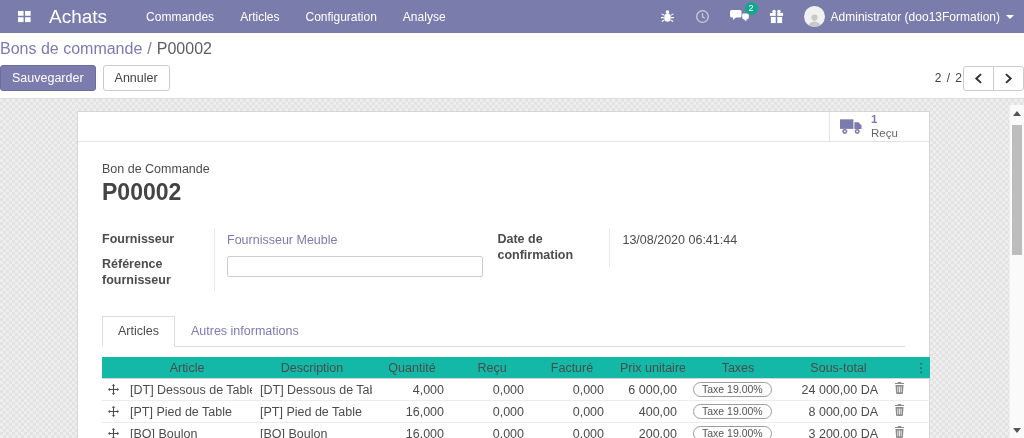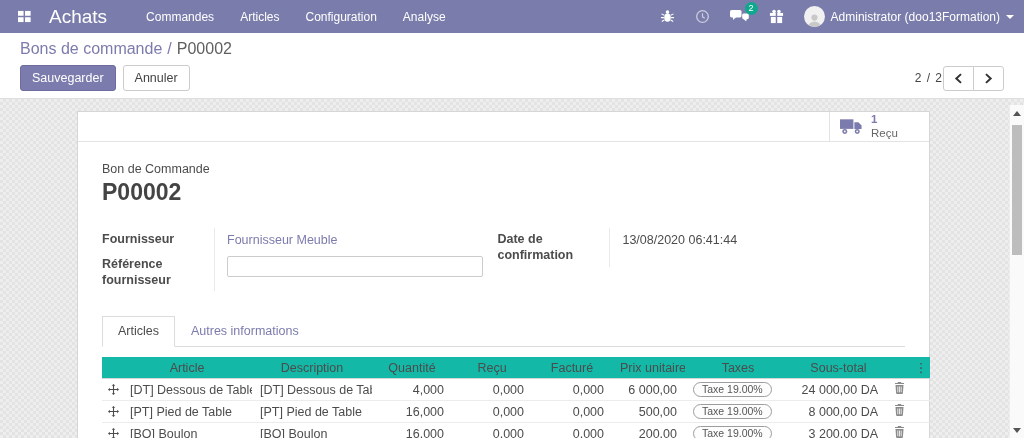--- a/index.html
+++ b/index.html
@@ -24,21 +24,21 @@
   .nav-right{margin-left:auto;display:flex;align-items:center;}
   .sys-icon{position:relative;padding:0 10px;cursor:pointer;display:flex;align-items:center;}
   .sys-icon.dim{opacity:.6;}
   .badge{position:absolute;top:-7px;right:1px;background:var(--badge);color:#fff;font-size:9px;line-height:1;padding:2px 4px;border-radius:8px;}
   .user-menu{display:flex;align-items:center;margin-left:10px;cursor:pointer;}
   .avatar{width:21px;height:21px;border-radius:50%;background:#f1f1f1;display:flex;align-items:flex-end;justify-content:center;overflow:hidden;margin-right:6px;}
   .user-name{font-size:12px;}
   .caret{width:0;height:0;border-left:4px solid transparent;border-right:4px solid transparent;border-top:4px solid #fff;margin-left:6px;}
 
   
-  .control-panel{background:#fff;padding:5px 20px 7px;border-bottom:1px solid #dedede;}
+  .control-panel{background:#fff;padding:5px 0 7px;border-bottom:1px solid #dedede;}
   .breadcrumb{font-size:16px;color:var(--accent);line-height:22px;margin-bottom:5px;}
   .breadcrumb .bc-link{cursor:pointer;}
   .breadcrumb .bc-sep{margin:0 5px;}
   .breadcrumb .bc-current{color:#5f5f5f;}
   .cp-row{display:flex;align-items:center;}
   .btn{font-size:12.5px;height:26px;padding:0 11px;border-radius:3px;cursor:pointer;font-family:inherit;}
   .btn-primary{background:var(--accent);border:1px solid #6d6c9c;color:#fff;margin-right:7px;}
   .btn-default{background:#fff;border:1px solid #ccc;color:#444;}
   .pager{margin-left:auto;display:flex;align-items:center;}
   .pager-value{font-size:12px;color:#444;letter-spacing:1px;}
@@ -323,21 +323,21 @@
               <svg width="11" height="11" viewBox="0 0 14 14" fill="#4c4c4c">
                     <path d="M7 0 9.3 2.3 7.7 2.3 7.7 6.3 11.7 6.3 11.7 4.7 14 7 11.7 9.3 11.7 7.7 7.7 7.7 7.7 11.7 9.3 11.7 7 14 4.7 11.7 6.3 11.7 6.3 7.7 2.3 7.7 2.3 9.3 0 7 2.3 4.7 2.3 6.3 6.3 6.3 6.3 2.3 4.7 2.3z"></path>
                   </svg>
             </span>
           </td>
           <td>[PT] Pied de Table</td>
           <td>[PT] Pied de Table</td>
           <td class="num">16,000</td>
           <td class="num">0,000</td>
           <td class="num">0,000</td>
-          <td class="num">500,00</td>
+          <td class="num">400,00</td>
           <td><span class="tax-pill">Taxe 19.00%</span></td>
           <td class="num">8 000,00 DA</td>
           <td class="c-action">
             <span class="trash-btn">
               <svg width="11" height="12" viewBox="0 0 11 12">
                     <path d="M4 0h3l.5 1H10v1H1V1h2.5zM1.5 3h8l-.6 8.2a1 1 0 0 1-1 .8H3.1a1 1 0 0 1-1-.8z" fill="#8a8a8a"></path>
                     <path d="M3.8 4.5v5.8M5.5 4.5v5.8M7.2 4.5v5.8" stroke="#fff" stroke-width=".8" fill="none"></path>
                   </svg>
             </span>
           </td>

